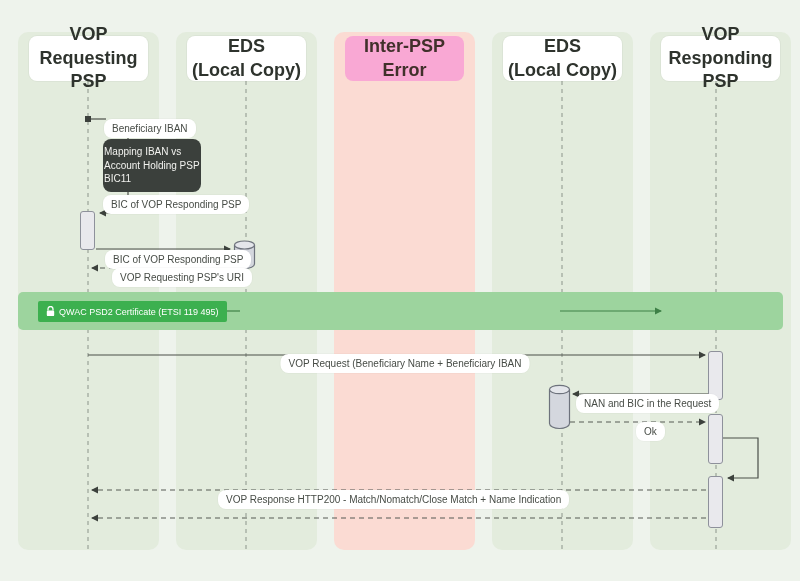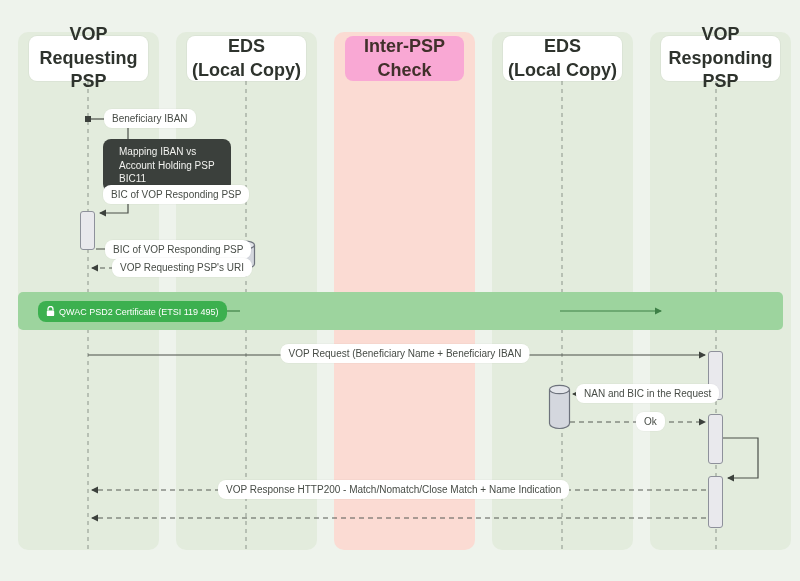--- a/index.html
+++ b/index.html
@@ -14,26 +14,26 @@
     font-size:18px;font-weight:bold;color:#2e332d;line-height:1.32;text-align:center;z-index:6;
     box-shadow:0 0 0 1px rgba(0,0,0,0.03);}
   .col-header.pink{background:#f9a8d4;color:#41302b;box-shadow:none;}
 
   svg.layer{position:absolute;left:0;top:0;z-index:3;pointer-events:none;}
   svg#lifelines{z-index:1;}
 
   .auth-band{position:absolute;left:18px;top:292px;width:765px;height:38px;background:#9dd49e;border-radius:5px;z-index:2;}
 
   .msg-label{position:absolute;background:#ffffff;border-radius:8px;padding:4px 8px;font-size:10px;
-    color:#474c46;white-space:nowrap;z-index:5;box-shadow:0 0 0 1px rgba(0,0,0,0.02);}
+    color:#474c46;white-space:nowrap;z-index:5;box-shadow:0 0 0 1px rgba(0,0,0,0.02);margin-top:10px;}
 
-  .note{position:absolute;background:#3b403c;border-radius:8px;padding:6px 16px;font-size:10px;
+  .note{position:absolute;background:#3b403c;border-radius:8px;padding:6px 1px;font-size:10px;
     color:#f2f2ef;line-height:1.35;white-space:nowrap;z-index:5;}
 
-  .badge{position:absolute;top:301px;height:21px;background:#3cb04f;border-radius:8px;color:#ffffff;
+  .badge{position:absolute;top:301px;height:21px;background:#3cb04f;border-radius:2px;color:#ffffff;
     font-size:9px;display:flex;align-items:center;gap:4px;padding:0 8px;white-space:nowrap;z-index:5;}
 
   .bar{position:absolute;width:15px;background:#e9e9ed;border:1px solid #8e919b;border-radius:3px;
     box-sizing:border-box;z-index:4;}
 
   .cyl{position:absolute;z-index:4;}
 </style>
 </head>
 <body>
 
@@ -94,21 +94,21 @@
   <div class="col-header" style="left:29px">
     <span>VOP</span>
     <span>Requesting PSP</span>
   </div>
   <div class="col-header" style="left:187px">
     <span>EDS</span>
     <span>(Local Copy)</span>
   </div>
   <div class="col-header pink" style="left:345px">
     <span>Inter-PSP</span>
-    <span>Check</span>
+    <span>Error</span>
   </div>
   <div class="col-header" style="left:503px">
     <span>EDS</span>
     <span>(Local Copy)</span>
   </div>
   <div class="col-header" style="left:661px">
     <span>VOP</span>
     <span>Responding PSP</span>
   </div>
 

